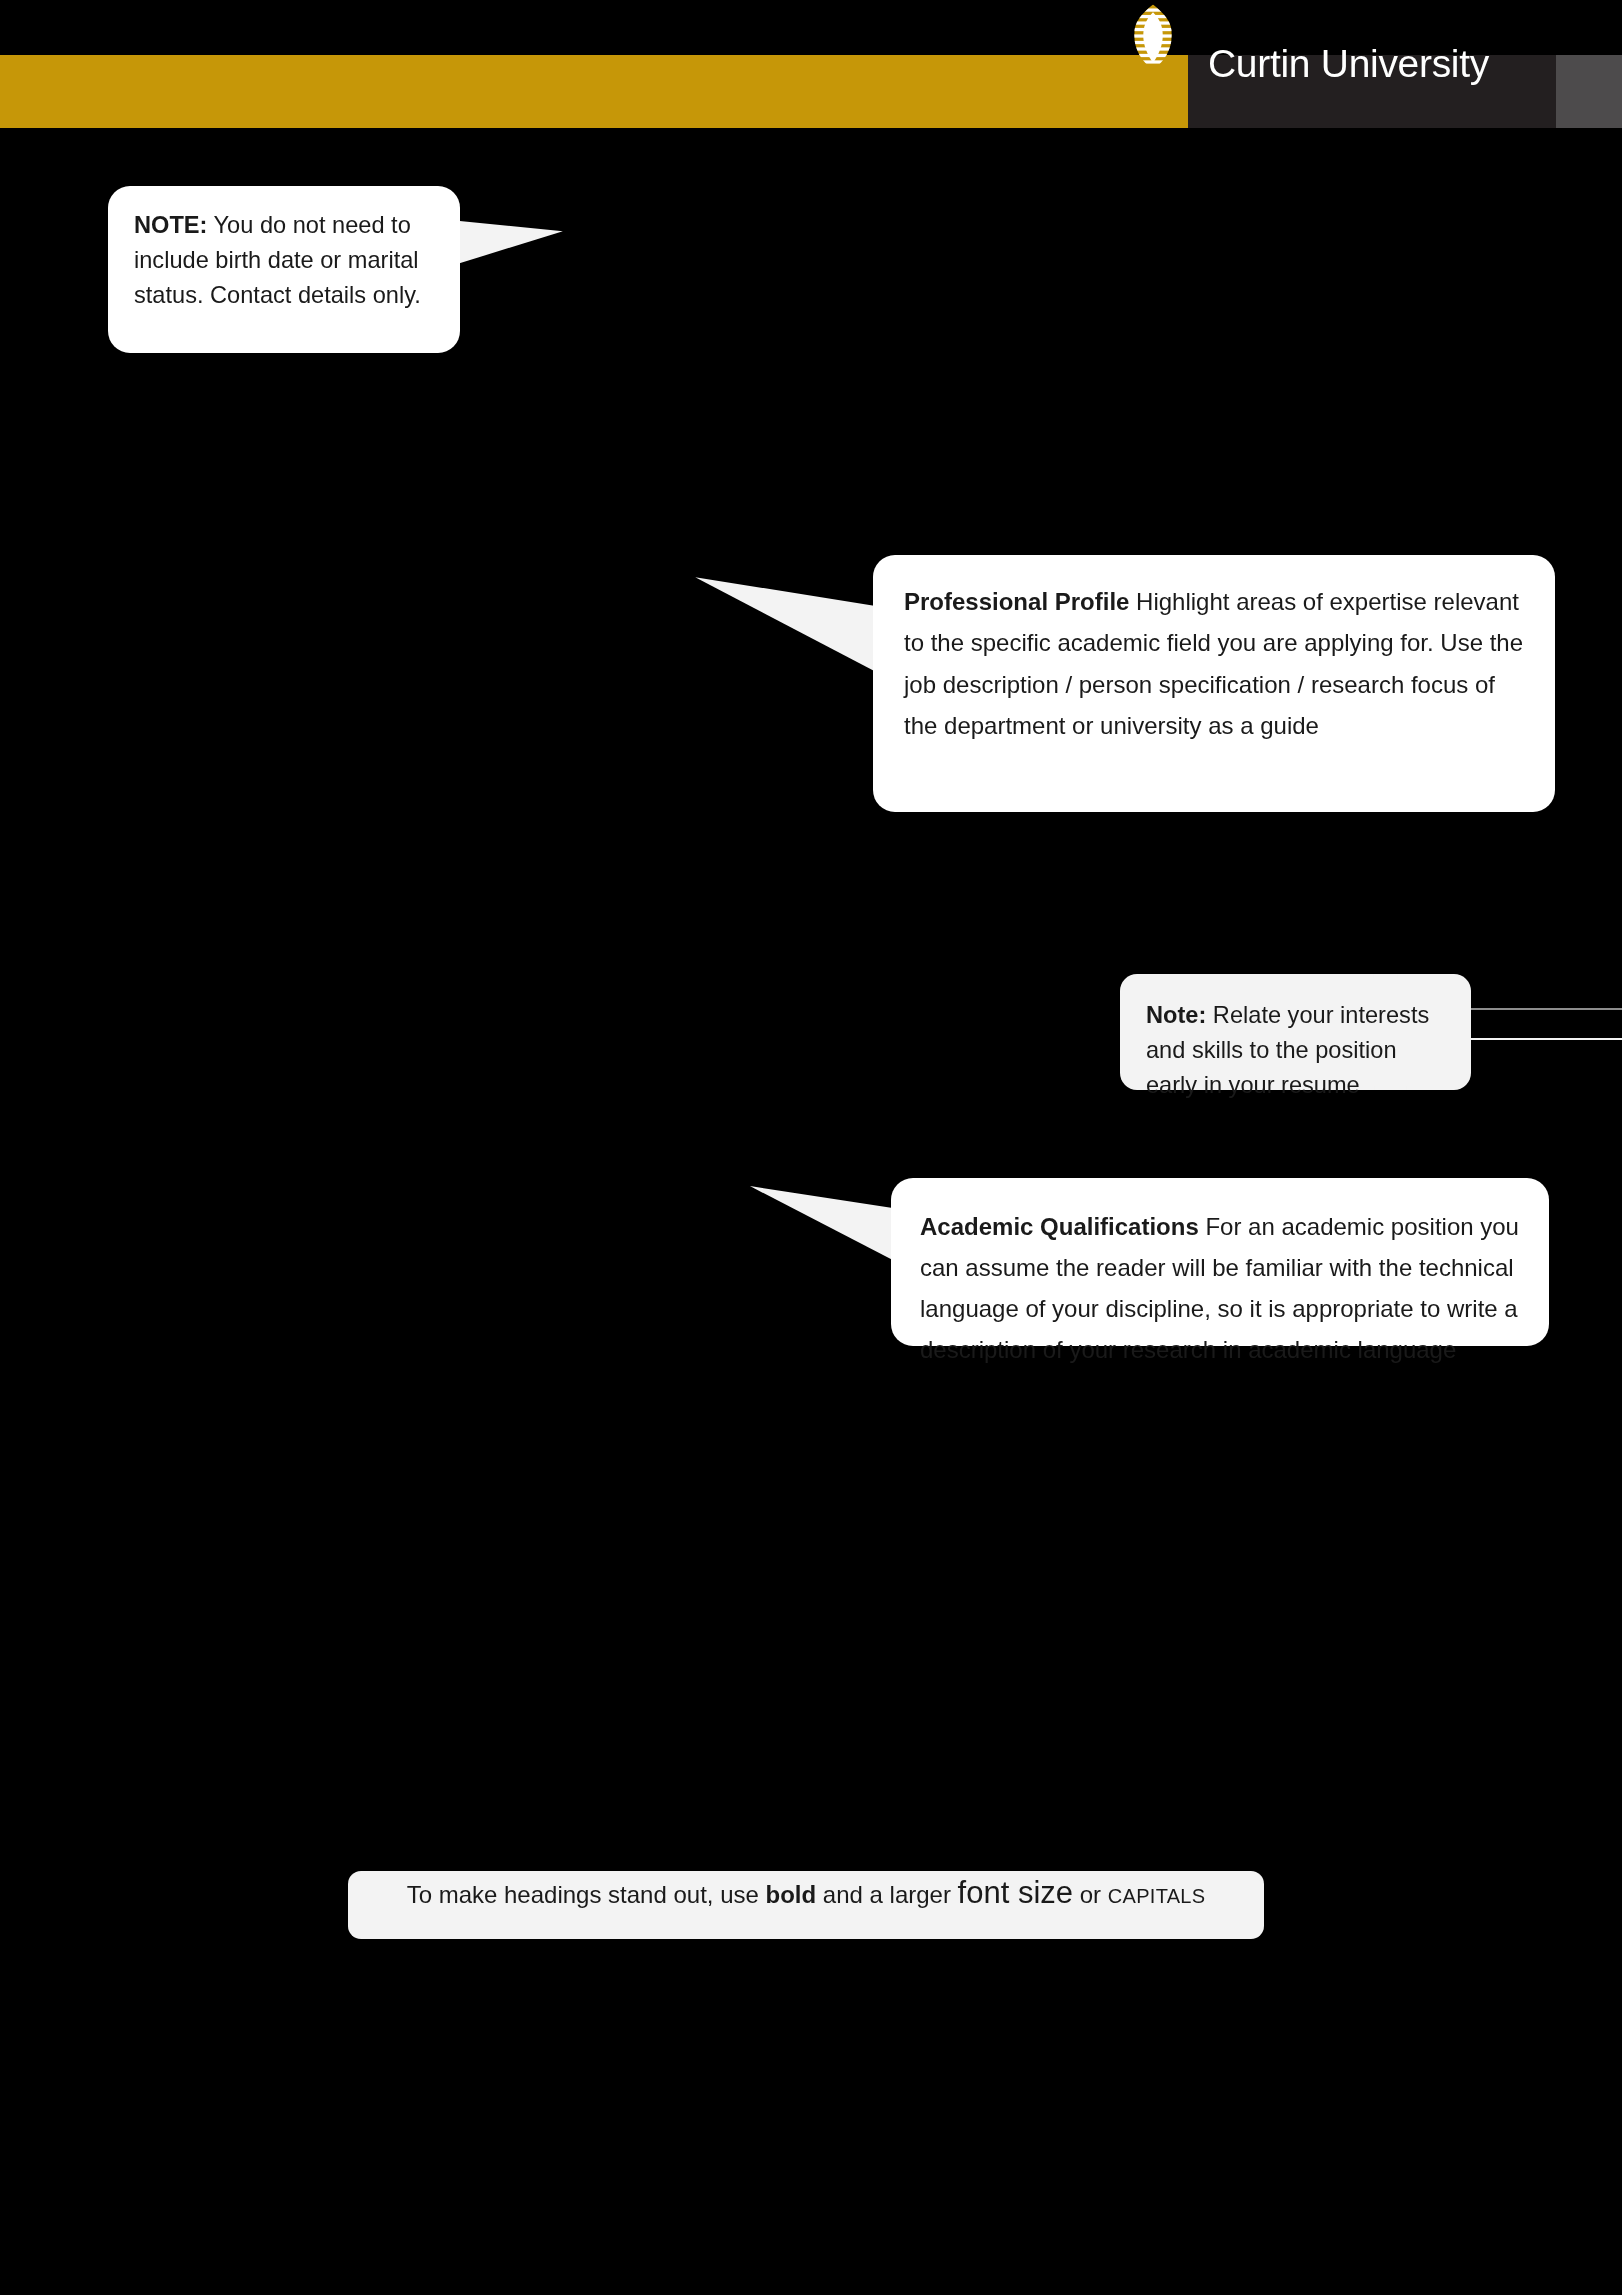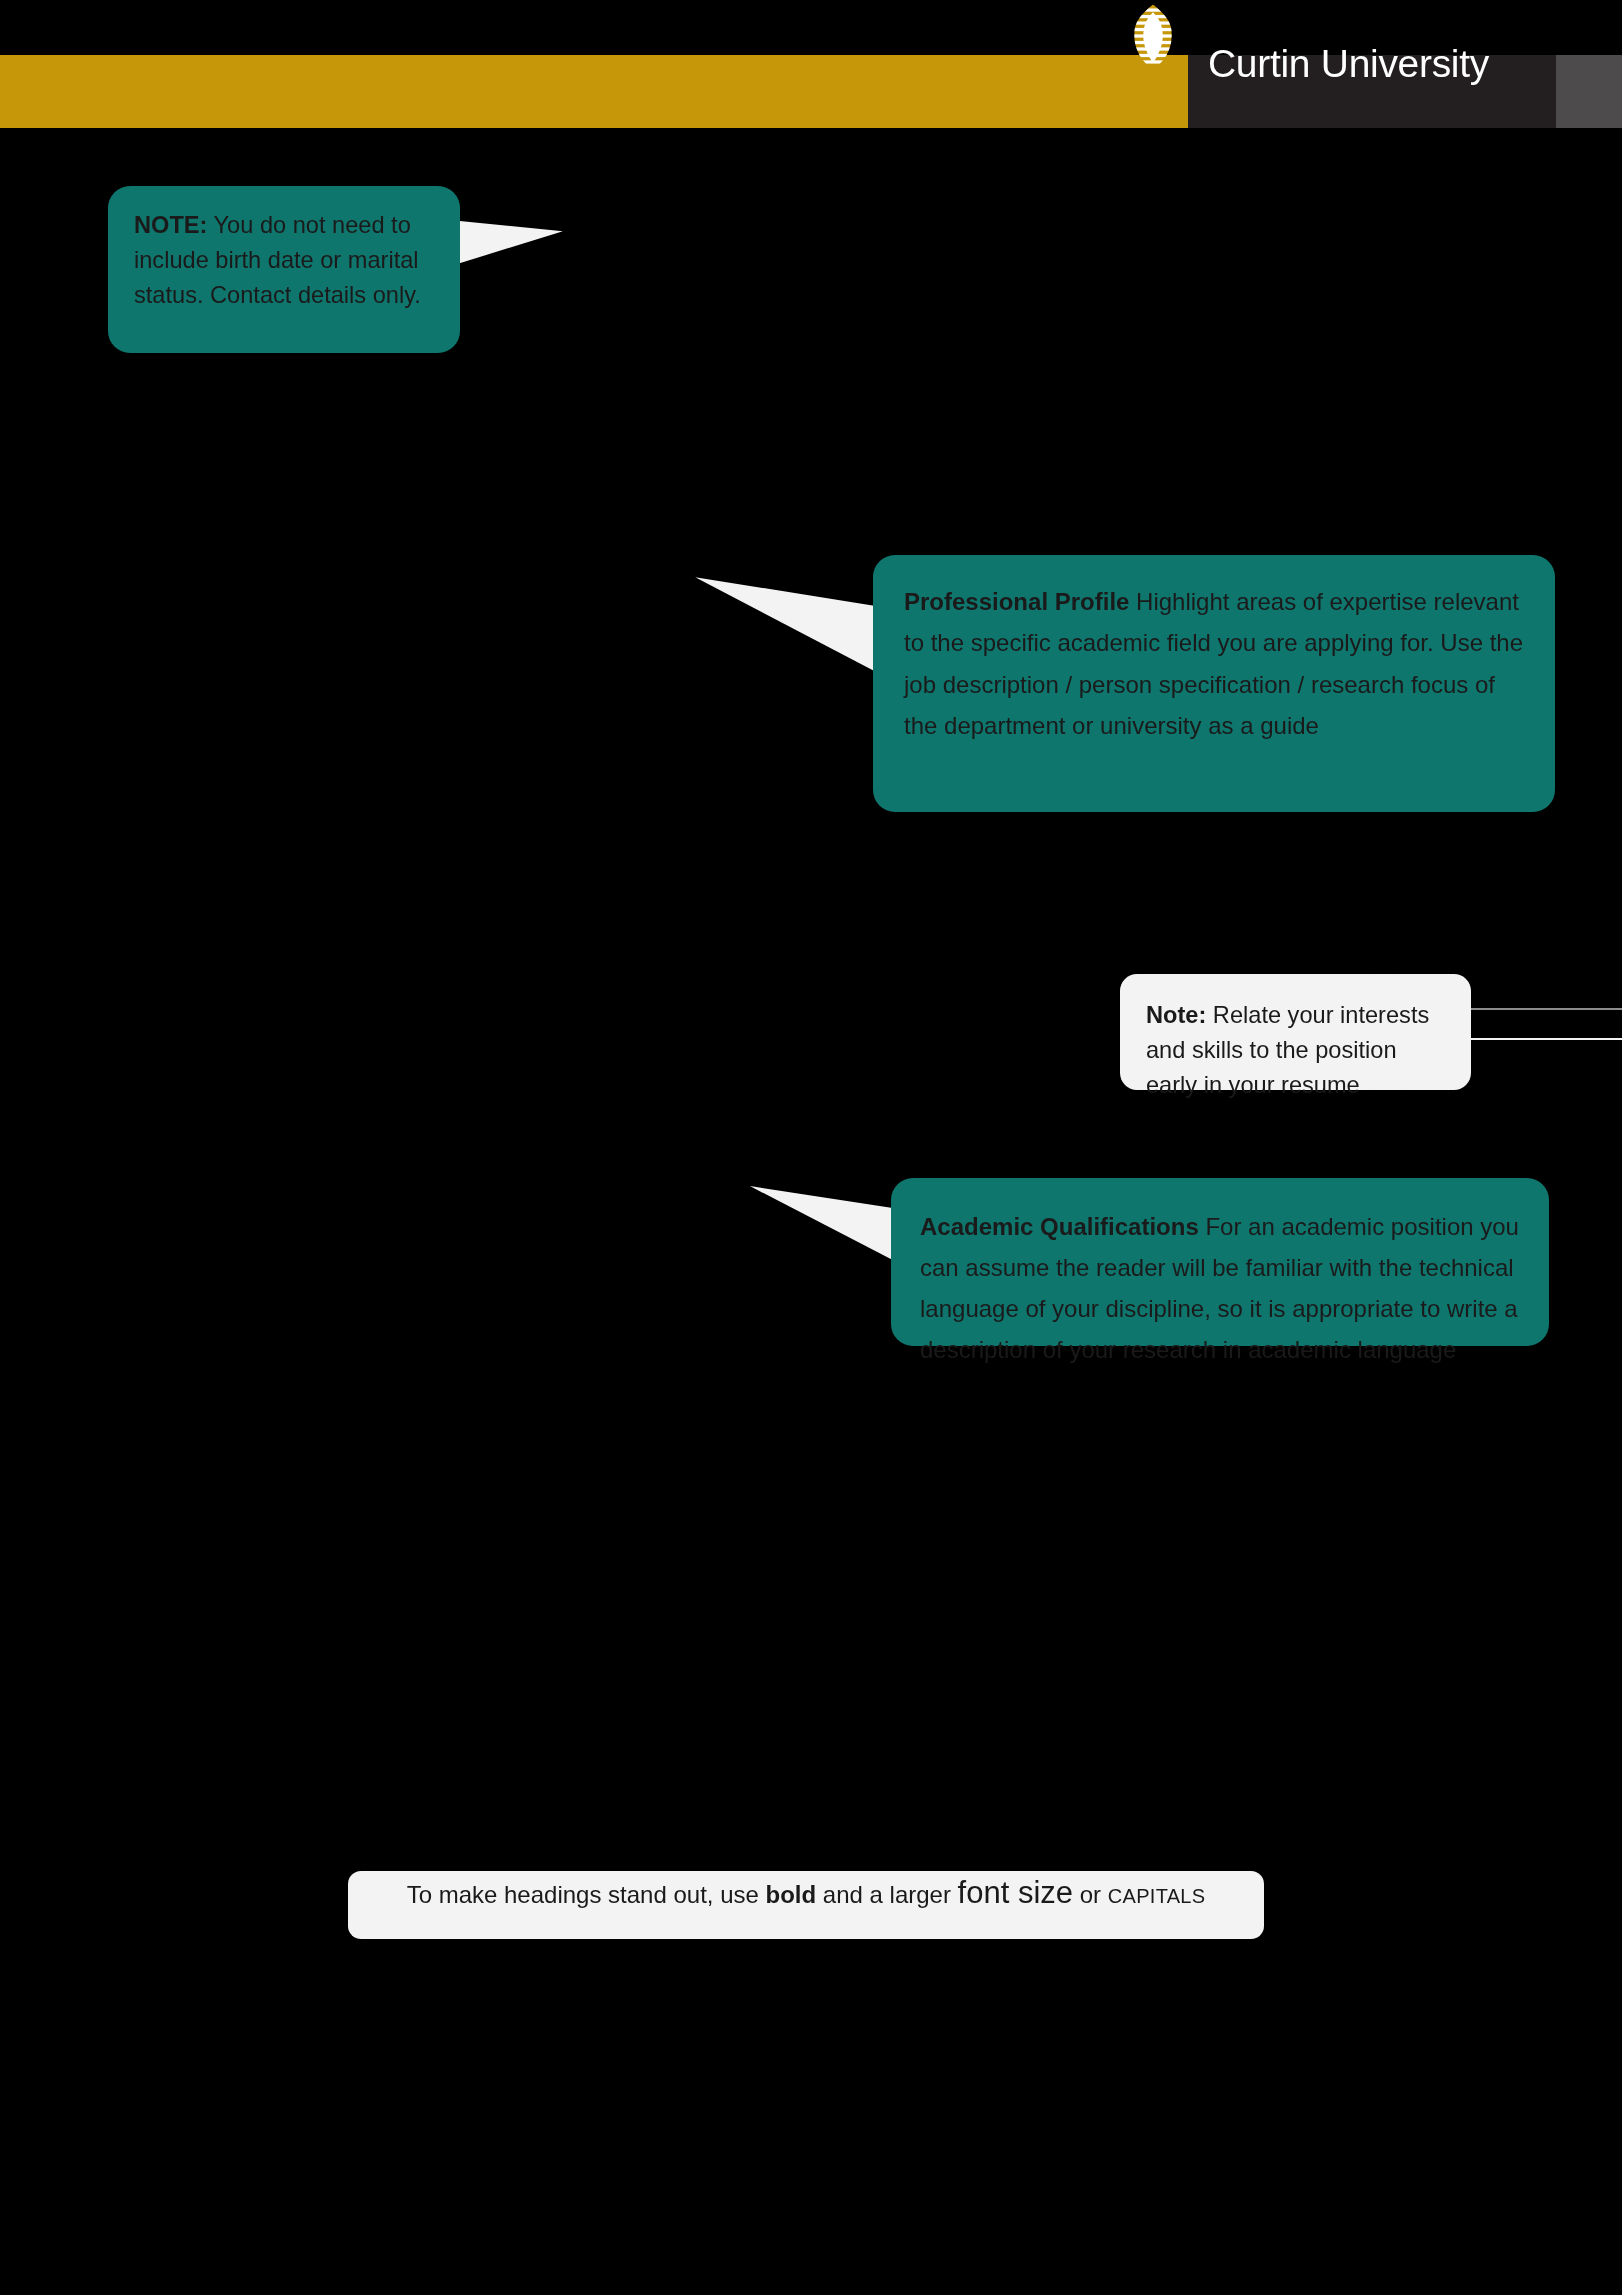--- a/index.html
+++ b/index.html
@@ -66,21 +66,21 @@
     font-size: 39px;
     font-weight: 400;
     letter-spacing: -0.3px;
     white-space: nowrap;
     margin-top: 27px;
   }
 
   
   .callout {
     position: absolute;
-    background: #0f766e;
+    background: #ffffff;
     border-radius: 22px;
     box-sizing: border-box;
     z-index: 3;
   }
   .callout p {
     margin: 0;
     font-size: 24px;
     line-height: 1.72;
     color: #1a1a1a;
     font-family: "Liberation Sans", sans-serif;

